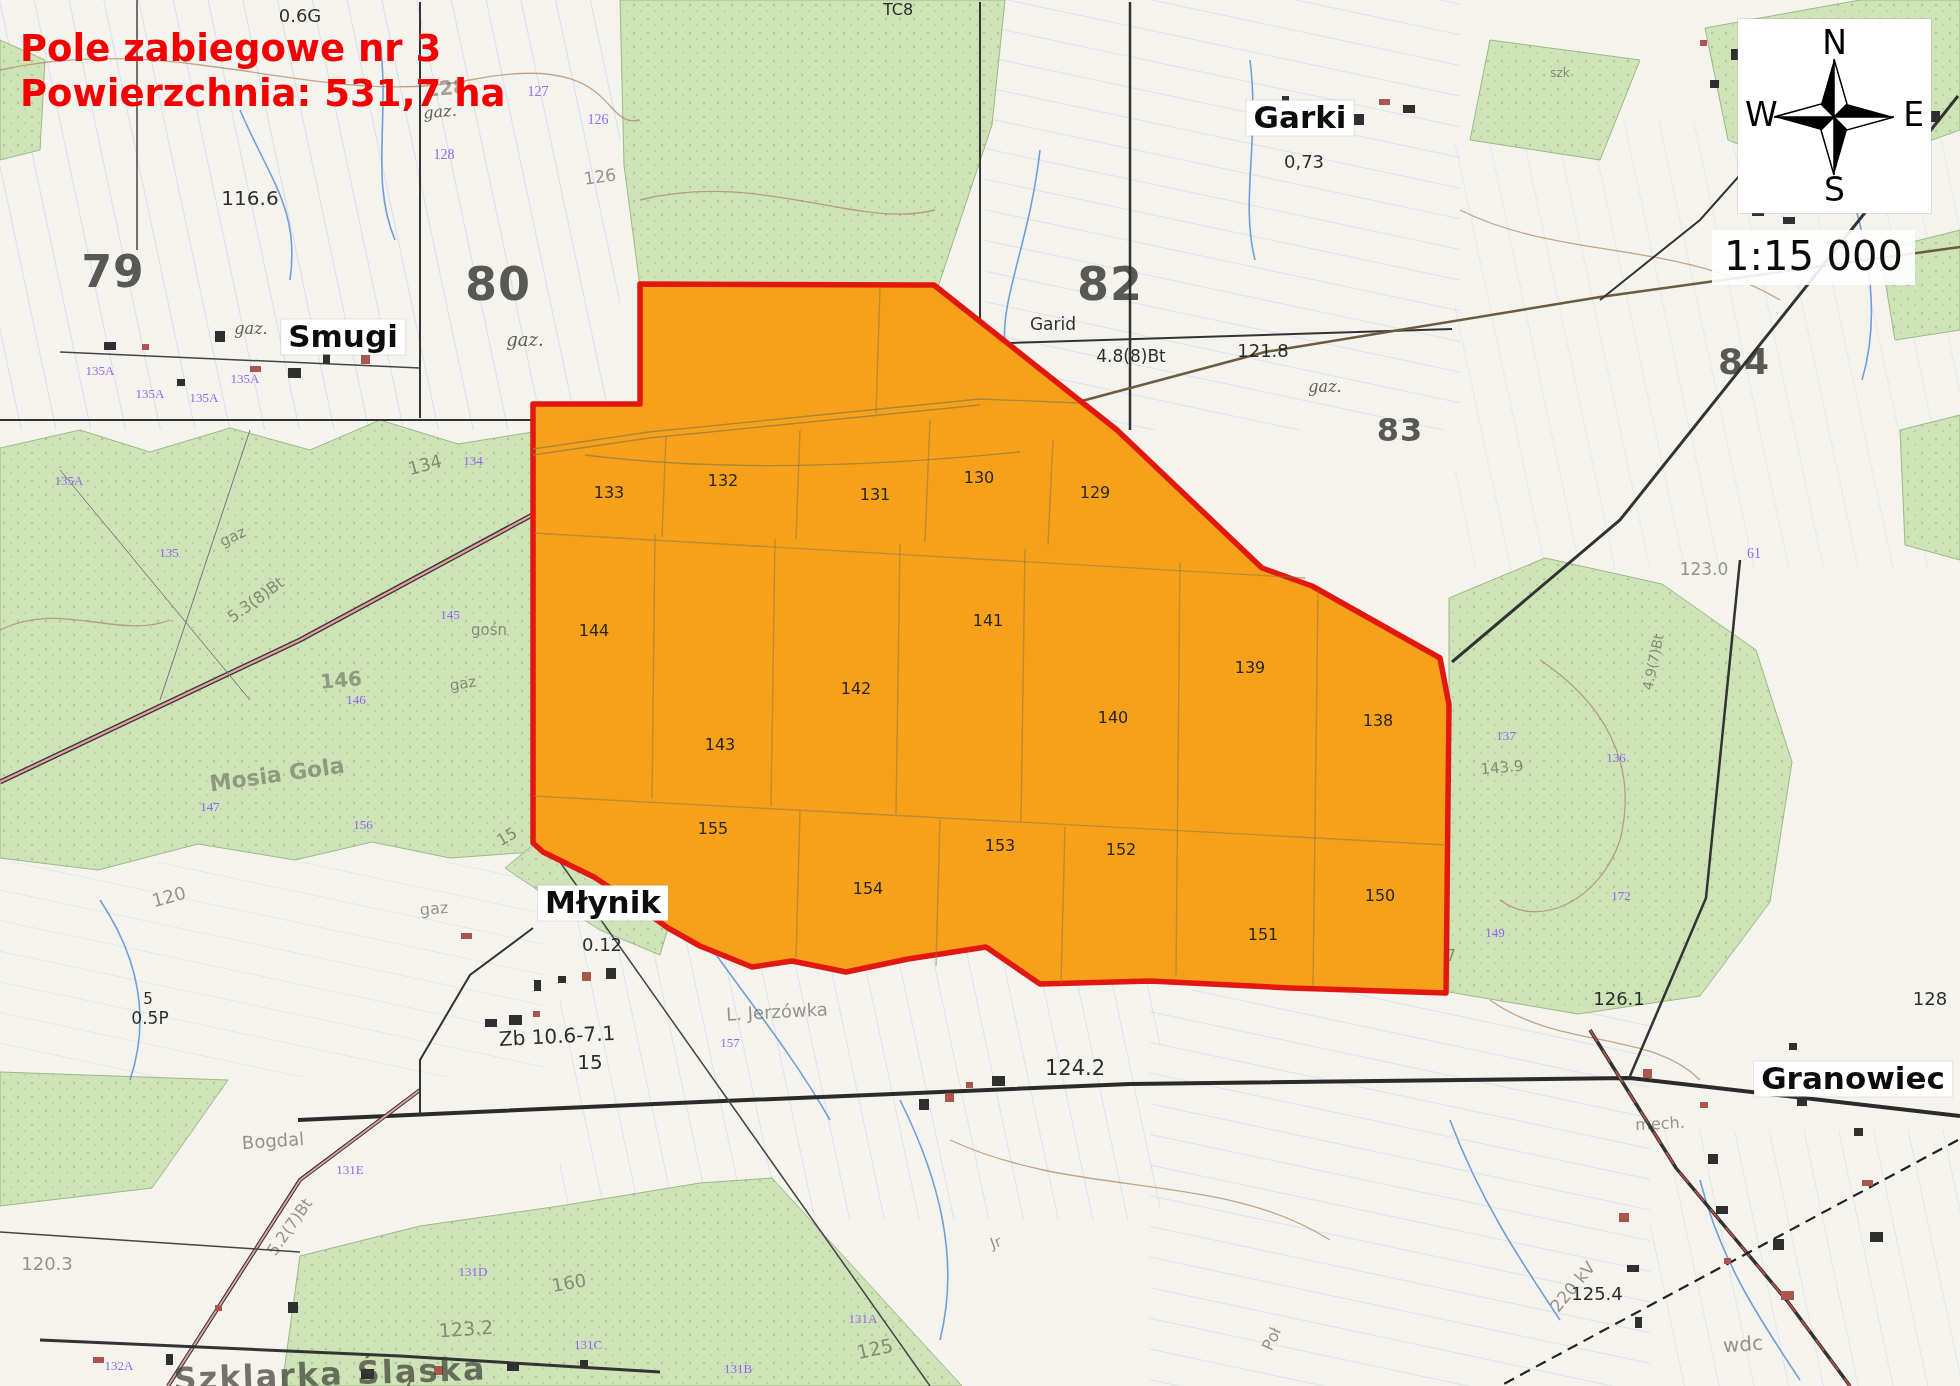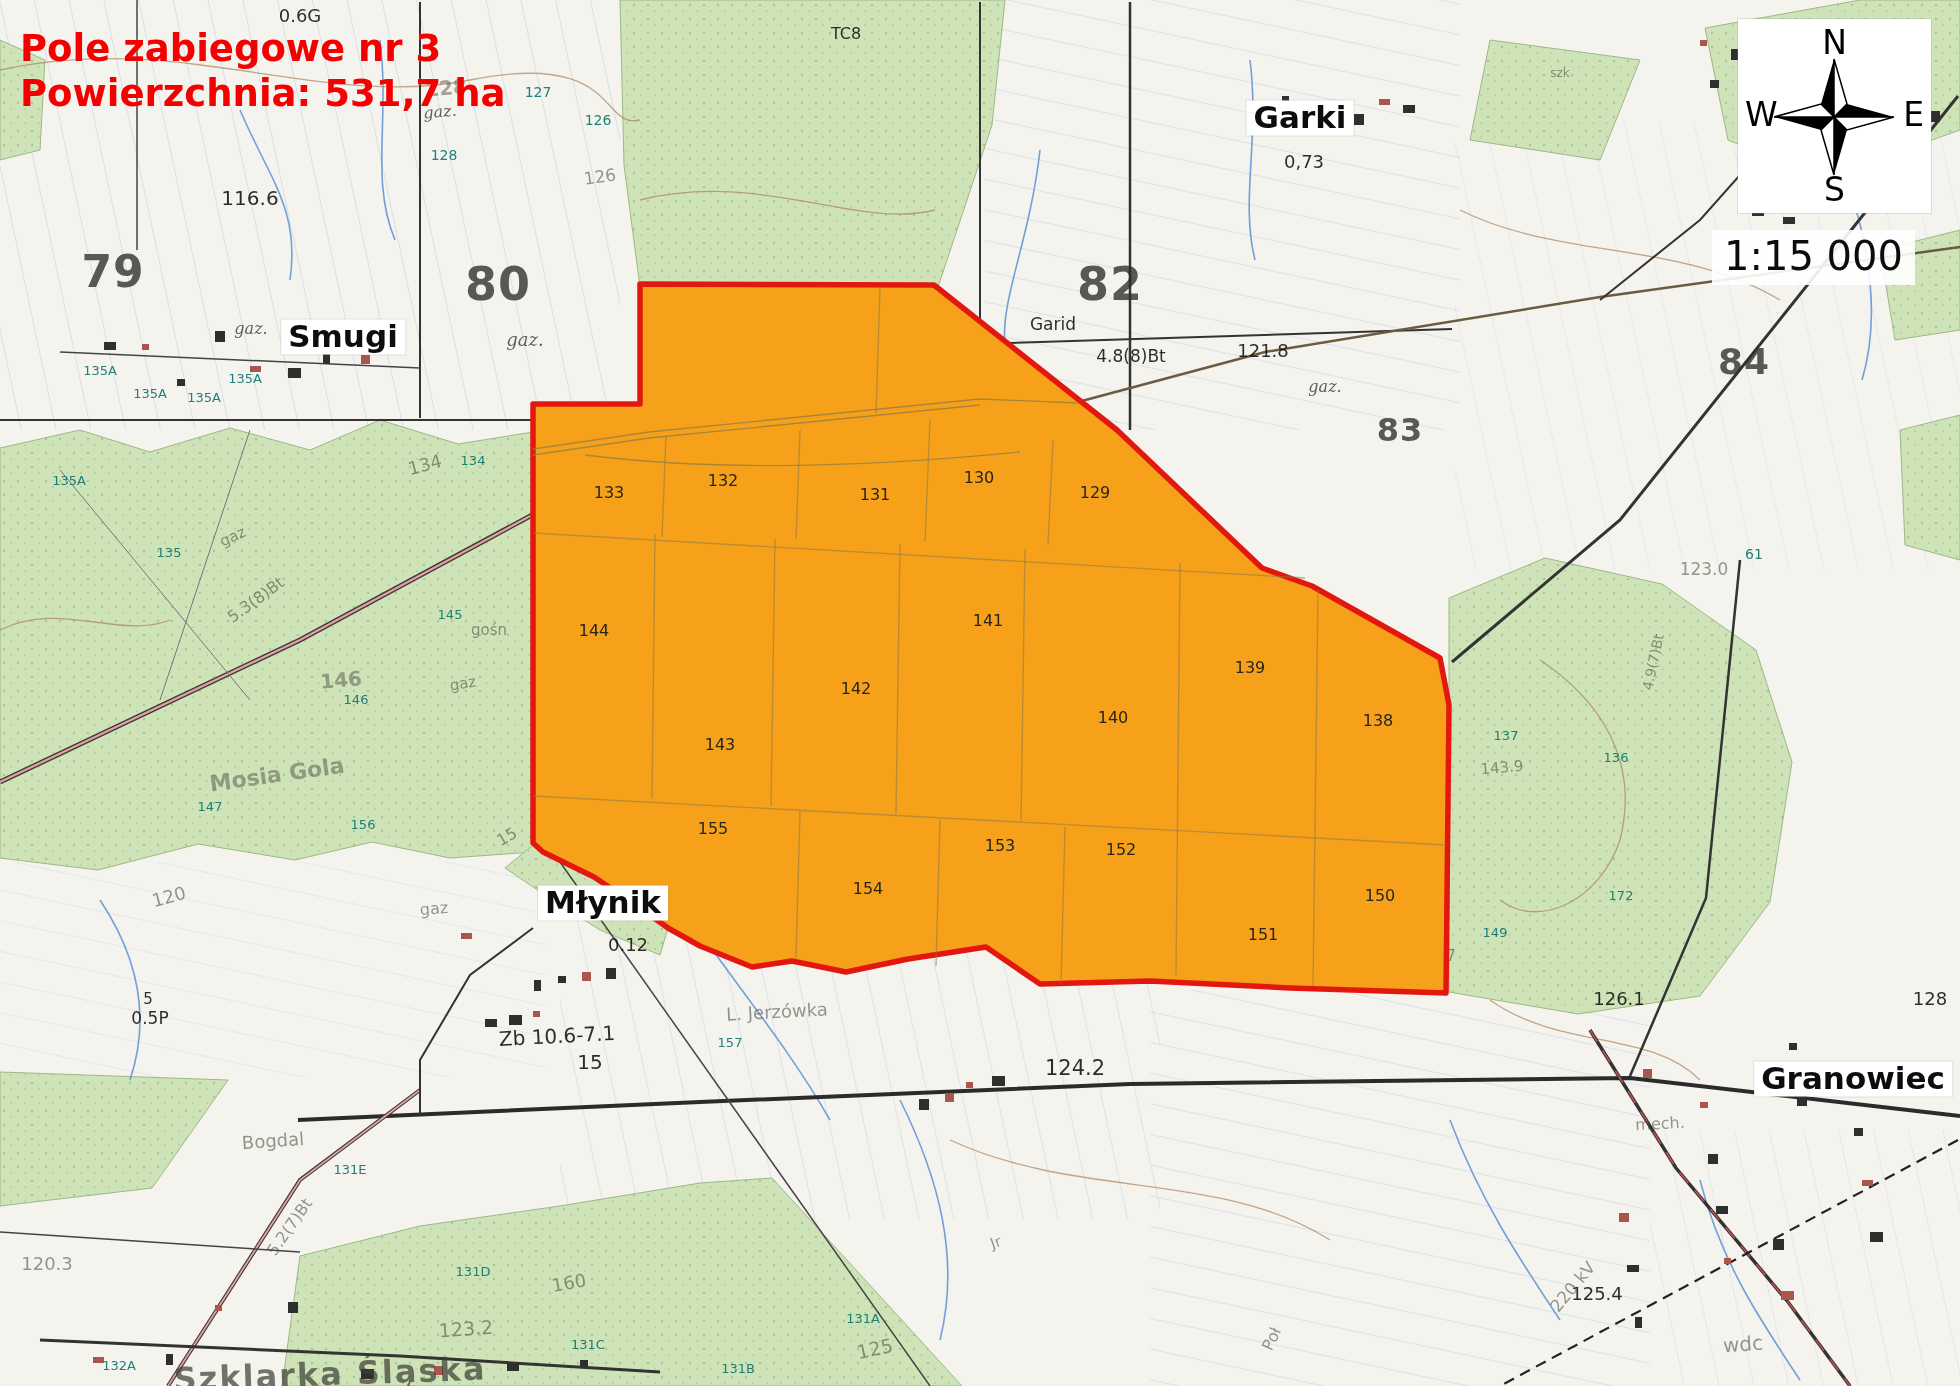--- a/index.html
+++ b/index.html
@@ -1,21 +1,21 @@
 <!DOCTYPE html>
 <html><head>
 <meta charset="utf-8">
 <style>
   html,body{margin:0;padding:0;background:#888;}
   #stage{position:relative;width:1960px;height:1386px;overflow:hidden;
          background:#f5f3ee;font-family:"DejaVu Sans",sans-serif;}
   #map-svg{position:absolute;left:0;top:0;width:1960px;height:1386px;}
   
   .lbl{position:absolute;white-space:nowrap;pointer-events:none;line-height:1;}
-  .sm  {color:#0f766e;opacity:.92;}
+  .sm  {color:#8b5cf6;opacity:.92;font-family:Liberation Serif, serif;}
   .md  {color:#161616;opacity:.9;}
   .fade{color:#45453c;opacity:.55;}
   .fadeb{color:#53534a;opacity:.5;font-weight:bold;}
   .fadebold{color:#3c3c34;opacity:.7;font-weight:bold;letter-spacing:2px;}
   .ital{color:#3a3a33;opacity:.8;font-style:italic;font-family:"DejaVu Serif",serif;}
   .big {color:#2d2d2d;opacity:.78;font-weight:bold;letter-spacing:1px;}
   .comp{color:#262618;}
   .place{background:#ffffff;padding:1px 7px 3px 7px;font-weight:bold;color:#0d0d0d;
          font-size:31px;box-shadow:0 0 0 1px rgba(120,120,120,.15);}
   
@@ -219,21 +219,21 @@
       </g>
     <g id="field-inner" fill="none" stroke="#97803f" stroke-width="1.3" opacity=".8">
       <path d="M533,449 L649,432 L980,399 L1078,403"></path>
       <path d="M533,455 L649,438 L980,405"></path>
       <path d="M585,455 C720,472 880,466 1020,452"></path>
     </g>
   </svg>
 
   <div id="labels">
       <span class="lbl md" style="left: 300px; top: 16px; font-size: 18px; transform: translate(-50%, -50%) rotate(0deg);">0.6G</span>
-      <span class="lbl md" style="left: 846px; top: 10px; font-size: 16px; transform: translate(-50%, -50%) rotate(0deg); margin-top: 24px;">TC8</span>
+      <span class="lbl md" style="left: 898px; top: 10px; font-size: 16px; transform: translate(-50%, -50%) rotate(0deg);">TC8</span>
       <span class="lbl fade" style="left: 1560px; top: 73px; font-size: 12px; transform: translate(-50%, -50%) rotate(0deg);">szk</span>
       <span class="lbl fadeb" style="left: 446px; top: 88px; font-size: 20px; transform: translate(-50%, -50%) rotate(-5deg);">128</span>
       <span class="lbl sm" style="left: 538px; top: 92px; font-size: 14px; transform: translate(-50%, -50%) rotate(0deg);">127</span>
       <span class="lbl sm" style="left: 598px; top: 120px; font-size: 14px; transform: translate(-50%, -50%) rotate(0deg);">126</span>
       <span class="lbl ital" style="left: 440px; top: 112px; font-size: 16px; transform: translate(-50%, -50%) rotate(-5deg);">gaz.</span>
       <span class="lbl sm" style="left: 444px; top: 155px; font-size: 14px; transform: translate(-50%, -50%) rotate(0deg);">128</span>
       <span class="lbl fade" style="left: 600px; top: 177px; font-size: 17px; transform: translate(-50%, -50%) rotate(-8deg);">126</span>
       <span class="lbl md" style="left: 1304px; top: 162px; font-size: 18px; transform: translate(-50%, -50%) rotate(0deg);">0,73</span>
       <span class="lbl md" style="left: 250px; top: 198px; font-size: 20px; transform: translate(-50%, -50%) rotate(0deg);">116.6</span>
       <span class="lbl ital" style="left: 251px; top: 329px; font-size: 16px; transform: translate(-50%, -50%) rotate(0deg);">gaz.</span>
@@ -285,21 +285,21 @@
       <span class="lbl sm" style="left: 588px; top: 1344px; font-size: 13px; transform: translate(-50%, -50%) rotate(0deg);">131C</span>
       <span class="lbl fade" style="left: 466px; top: 1329px; font-size: 19px; transform: translate(-50%, -50%) rotate(-4deg);">123.2</span>
       <span class="lbl fade" style="left: 569px; top: 1283px; font-size: 18px; transform: translate(-50%, -50%) rotate(-10deg);">160</span>
       <span class="lbl sm" style="left: 473px; top: 1271px; font-size: 13px; transform: translate(-50%, -50%) rotate(0deg);">131D</span>
       <span class="lbl fade" style="left: 290px; top: 1227px; font-size: 16px; transform: translate(-50%, -50%) rotate(-55deg);">5.2(7)Bt</span>
       <span class="lbl sm" style="left: 350px; top: 1169px; font-size: 13px; transform: translate(-50%, -50%) rotate(0deg);">131E</span>
       <span class="lbl fade" style="left: 273px; top: 1141px; font-size: 18px; transform: translate(-50%, -50%) rotate(-4deg);">Bogdal</span>
       <span class="lbl fade" style="left: 47px; top: 1264px; font-size: 18px; transform: translate(-50%, -50%) rotate(0deg);">120.3</span>
       <span class="lbl sm" style="left: 119px; top: 1365px; font-size: 13px; transform: translate(-50%, -50%) rotate(0deg);">132A</span>
       <span class="lbl fadebold" style="left: 330px; top: 1374px; font-size: 32px; transform: translate(-50%, -50%) rotate(-2deg);">Szklarka Śląska</span>
-      <span class="lbl md" style="left: 602px; top: 945px; font-size: 18px; transform: translate(-50%, -50%) rotate(0deg); margin-left: 26px;">0.12</span>
+      <span class="lbl md" style="left: 602px; top: 945px; font-size: 18px; transform: translate(-50%, -50%) rotate(0deg);">0.12</span>
       <span class="lbl md" style="left: 557px; top: 1036px; font-size: 20px; transform: translate(-50%, -50%) rotate(-3deg);">Zb 10.6-7.1</span>
       <span class="lbl md" style="left: 590px; top: 1062px; font-size: 20px; transform: translate(-50%, -50%) rotate(0deg);">15</span>
       <span class="lbl fade" style="left: 777px; top: 1012px; font-size: 18px; transform: translate(-50%, -50%) rotate(-3deg);">L. Jerzówka</span>
       <span class="lbl sm" style="left: 730px; top: 1042px; font-size: 13px; transform: translate(-50%, -50%) rotate(0deg);">157</span>
       <span class="lbl fade" style="left: 434px; top: 909px; font-size: 16px; transform: translate(-50%, -50%) rotate(-5deg);">gaz</span>
       <span class="lbl fade" style="left: 169px; top: 897px; font-size: 18px; transform: translate(-50%, -50%) rotate(-15deg);">120</span>
       <span class="lbl md" style="left: 148px; top: 999px; font-size: 15px; transform: translate(-50%, -50%) rotate(0deg);">5</span>
       <span class="lbl md" style="left: 150px; top: 1018px; font-size: 17px; transform: translate(-50%, -50%) rotate(0deg);">0.5P</span>
       <span class="lbl big" style="left: 113px; top: 272px; font-size: 44px; transform: translate(-50%, -50%) rotate(0deg);">79</span>
       <span class="lbl big" style="left: 498px; top: 284px; font-size: 46px; transform: translate(-50%, -50%) rotate(0deg);">80</span>

